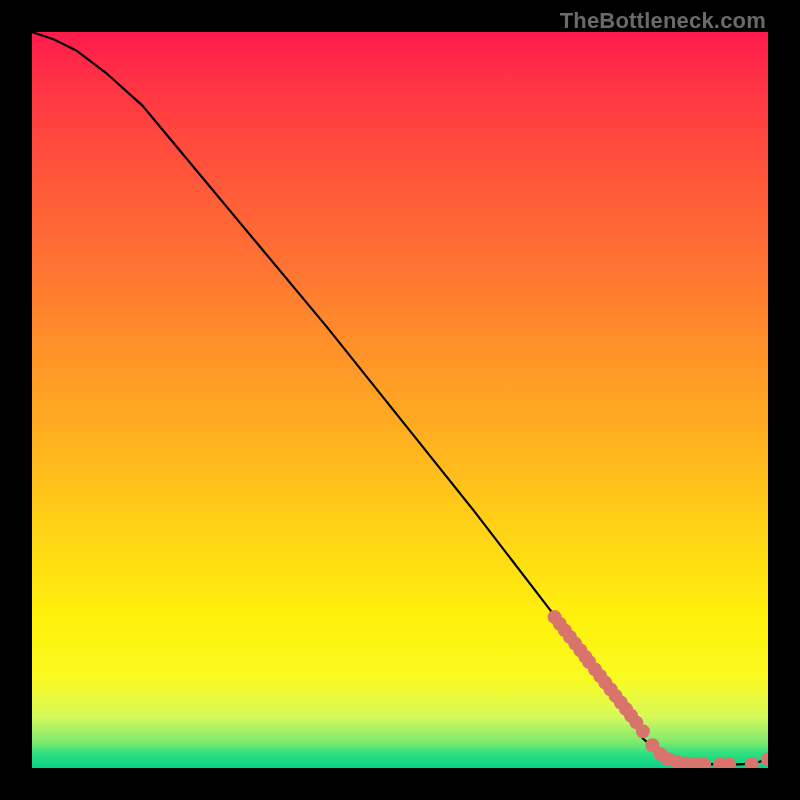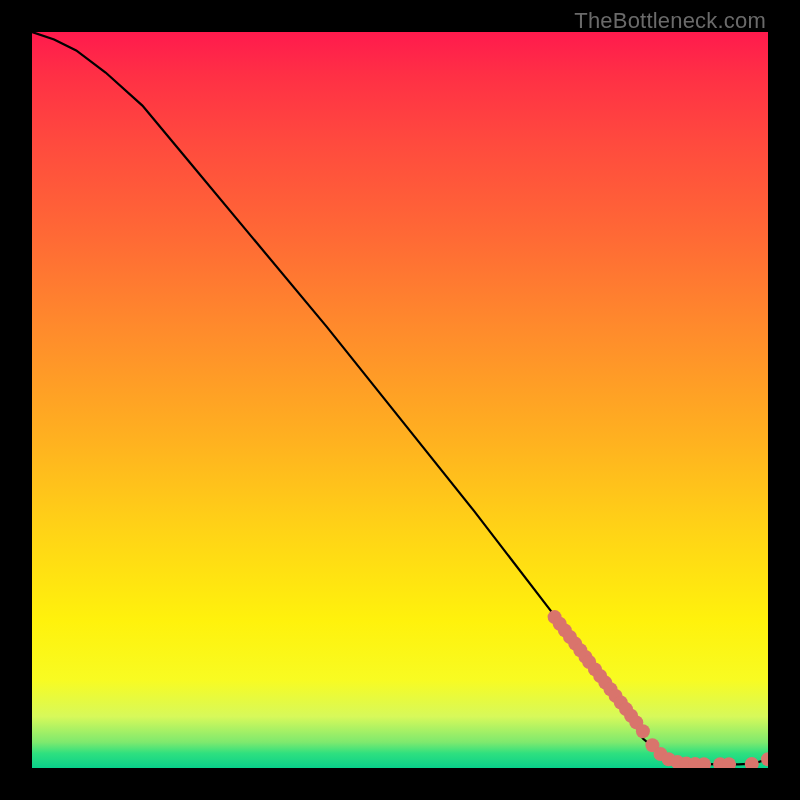--- a/index.html
+++ b/index.html
@@ -40,21 +40,21 @@
       #2fe07f 98%,
       #09d08a 100%
     );
   }
   .watermark {
     position: absolute;
     top: 8px;
     right: 34px;
     color: #6a6a6a;
     font-size: 22px;
-    font-weight: 400;
+    font-weight: 700;
     letter-spacing: 0.2px;
   }
   svg.overlay {
     position: absolute;
     left: 32px;
     top: 32px;
     width: 736px;
     height: 736px;
   }
 </style>

